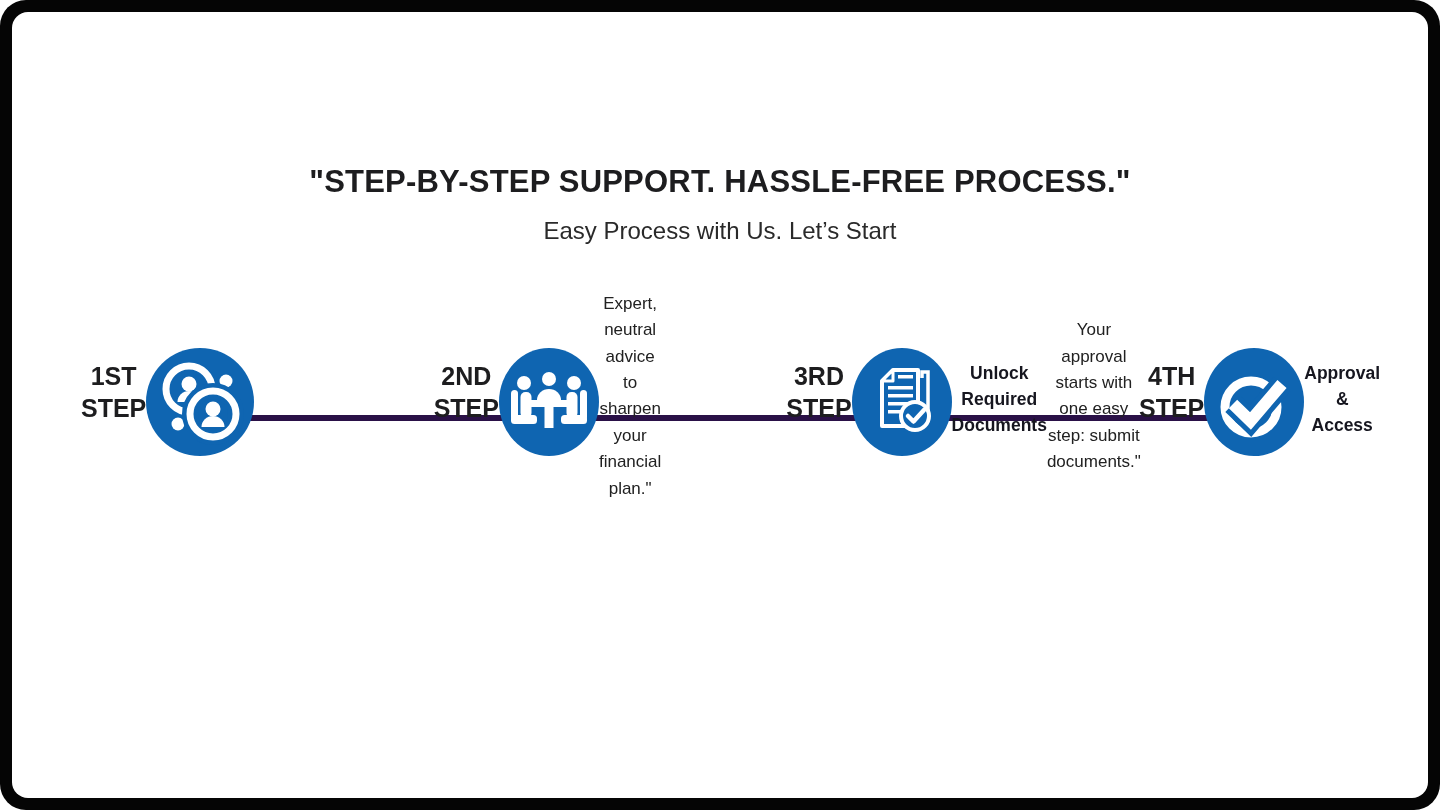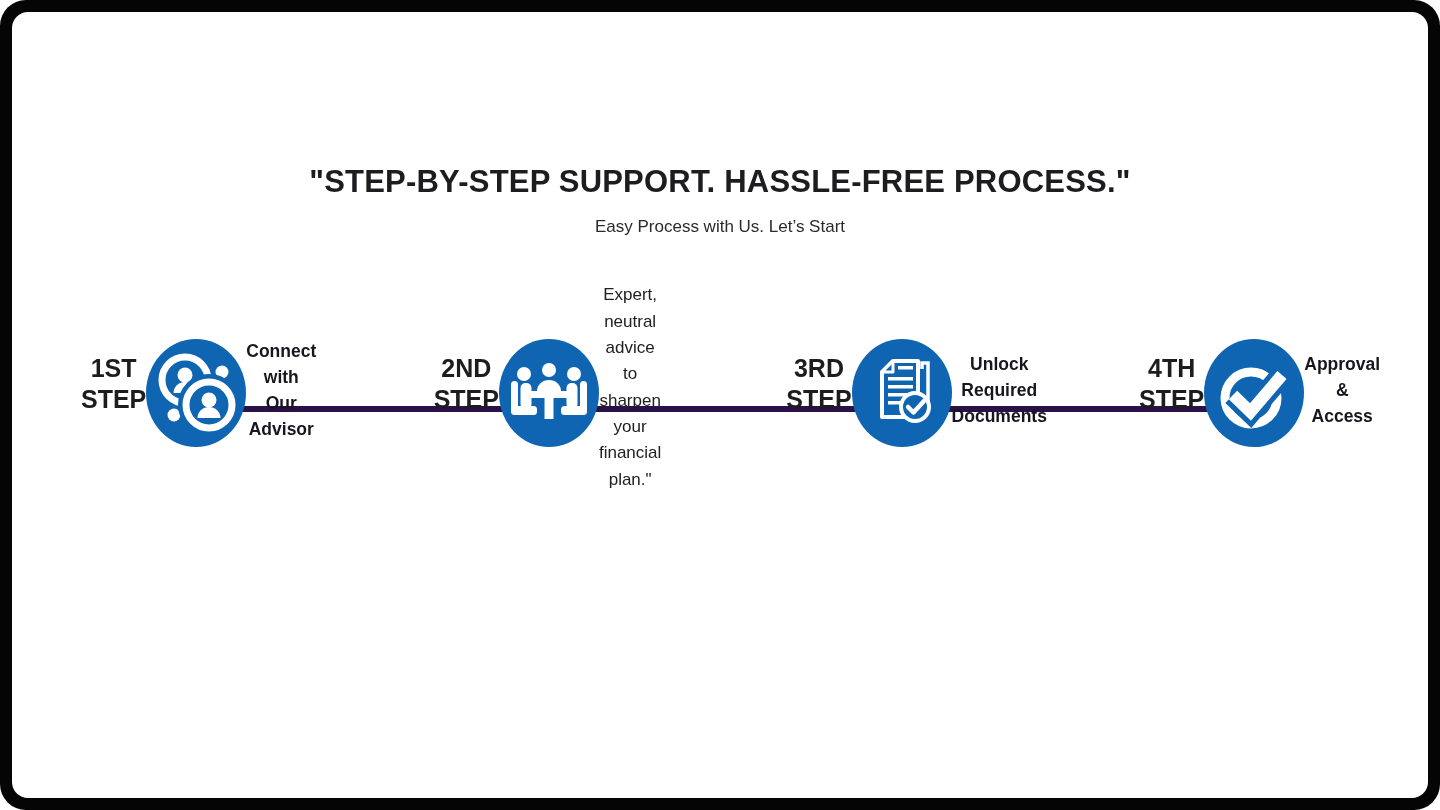--- a/index.html
+++ b/index.html
@@ -24,21 +24,21 @@
   .title {
     margin-top: 153px;
     font-size: 31px;
     font-weight: 700;
     letter-spacing: 0.2px;
     color: #1d1d1f;
     line-height: 1.1;
   }
   .subtitle {
     margin-top: 17px;
-    font-size: 17px;
+    font-size: 24px;
     color: #2a2a2a;
     line-height: 1.25;
   }
   .steps-row {
     position: relative;
     margin: 38px auto 0 auto;
     width: 1278px;
     display: flex;
     justify-content: space-between;
   }
@@ -119,21 +119,20 @@
               <path d="M27.5 50 a11.5 11 0 0 1 23 0 z" fill="#ffffff"></path>
               <circle cx="76" cy="29" r="6.5" fill="#ffffff"></circle>
               <circle cx="28" cy="72" r="6.5" fill="#ffffff"></circle>
               <circle cx="63" cy="62" r="23" fill="#0f65b1" stroke="#0f65b1" stroke-width="16"></circle>
               <circle cx="63" cy="62" r="23" fill="none" stroke="#ffffff" stroke-width="7"></circle>
               <circle cx="63" cy="57" r="7.5" fill="#ffffff"></circle>
               <path d="M51.5 75 a11.5 11 0 0 1 23 0 z" fill="#ffffff"></path>
             </svg>
           </span>
         </div>
-        <h3 class="step-title">Connect with Our Advisor</h3>
       </div>
 
       <div class="step-col col-2">
         <div class="step-label">2ND
 STEP</div>
         <div class="step-circle">
           <span>
             <svg viewBox="0 0 100 100">
               <circle cx="50" cy="27" r="7" fill="#ffffff"></circle>
               <path d="M38 48 a12 11 0 0 1 24 0 z" fill="#ffffff"></path>
@@ -167,20 +166,21 @@
               <rect x="36" y="34" width="25" height="3.5" fill="#ffffff"></rect>
               <rect x="36" y="42" width="25" height="3.5" fill="#ffffff"></rect>
               <rect x="36" y="50" width="25" height="3.5" fill="#ffffff"></rect>
               <rect x="36" y="58" width="16" height="3.5" fill="#ffffff"></rect>
               <circle cx="63" cy="64" r="14" fill="#0f65b1" stroke="#ffffff" stroke-width="4"></circle>
               <path d="M56 64 l5.5 5.5 L72 58" fill="none" stroke="#ffffff" stroke-width="4.5" stroke-linecap="round" stroke-linejoin="round"></path>
             </svg>
           </span>
         </div>
         <h3 class="step-title">Unlock Required Documents</h3>
+        <p class="step-desc">Your approval starts with one easy step: submit documents."</p>
       </div>
 
       <div class="step-col col-4">
         <div class="step-label">4TH
 STEP</div>
         <div class="step-circle">
           <span>
             <svg viewBox="0 0 100 100">
               <circle cx="47" cy="55" r="26" fill="none" stroke="#ffffff" stroke-width="9"></circle>
               <path d="M29 52 L46.5 69 L78 32" fill="none" stroke="#0f65b1" stroke-width="22" stroke-linejoin="miter"></path>

